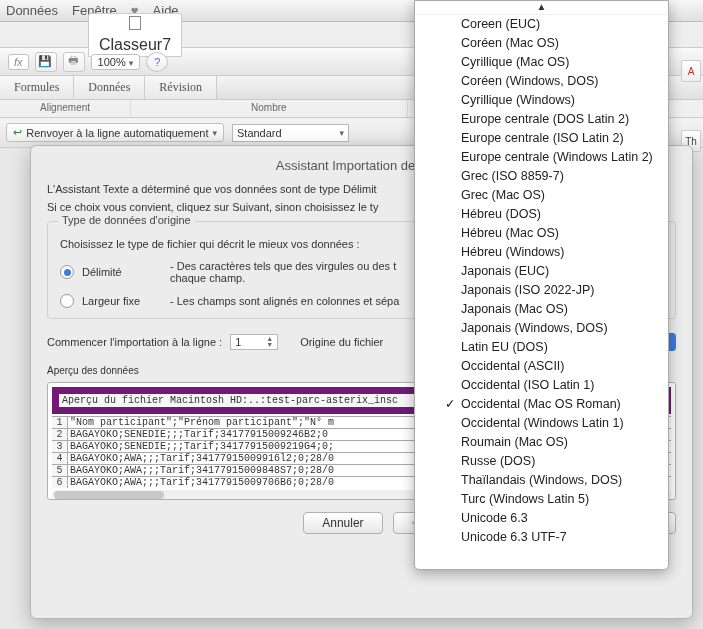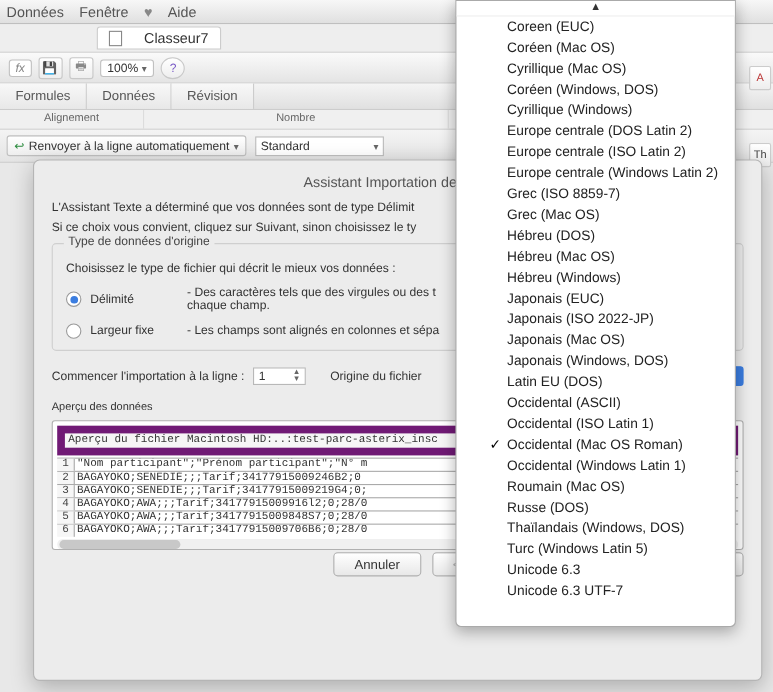--- a/index.html
+++ b/index.html
@@ -28,27 +28,28 @@
   height: 26px;
   background: #eee;
   display: flex;
   align-items: center;
   padding: 0 8px;
   border-bottom: 1px solid #ccc;
 }
 .doc-tab {
   display: flex;
   align-items: center;
-  gap: 20px;
+  gap: 6px;
   background: #fff;
   border: 1px solid #ccc;
   border-radius: 3px 3px 0 0;
   padding: 2px 10px;
-  font-size: 13px;
+  font-size: 16px;
   margin-left: 80px;
+  flex-direction: column;
 }
 .doc-icon {
   width: 12px; height: 14px;
   border: 1px solid #888;
   background: #fff;
 }
 .toolbar {
   height: 28px;
   background: linear-gradient(#fafafa, #e4e4e4);
   border-bottom: 1px solid #ccc;
@@ -86,20 +87,21 @@
   border-bottom: 1px solid #ccc;
   display: flex;
   align-items: stretch;
 }
 .ribbon-tab {
   padding: 4px 14px;
   border-right: 1px solid #ccc;
   color: #555;
   font-size: 12px;
   background: linear-gradient(#f8f8f8,#e8e8e8);
+  font-family: Liberation Serif, serif;
 }
 .sub-ribbon {
   height: 18px;
   background: #f0f0f0;
   display: flex;
   border-bottom: 1px solid #ccc;
   font-size: 10px;
   color: #666;
 }
 .sub-ribbon > div { padding: 2px 40px; border-right: 1px solid #dcdcdc; }
@@ -242,21 +244,21 @@
 .preview-thumb {
   width: 110px; height: 8px;
   background: #c8c8c8;
   border-radius: 4px;
   margin-left: 2px;
 }
 .btn-row {
   display: flex;
   gap: 10px;
   justify-content: flex-end;
-  margin-top: 2px;
+  margin-top: 12px;
 }
 .btn {
   border: 1px solid #b0b0b0;
   background: linear-gradient(#ffffff, #e8e8e8);
   border-radius: 4px;
   padding: 3px 18px;
   font-size: 12px;
   color: #333;
   min-width: 72px;
   text-align:center;

